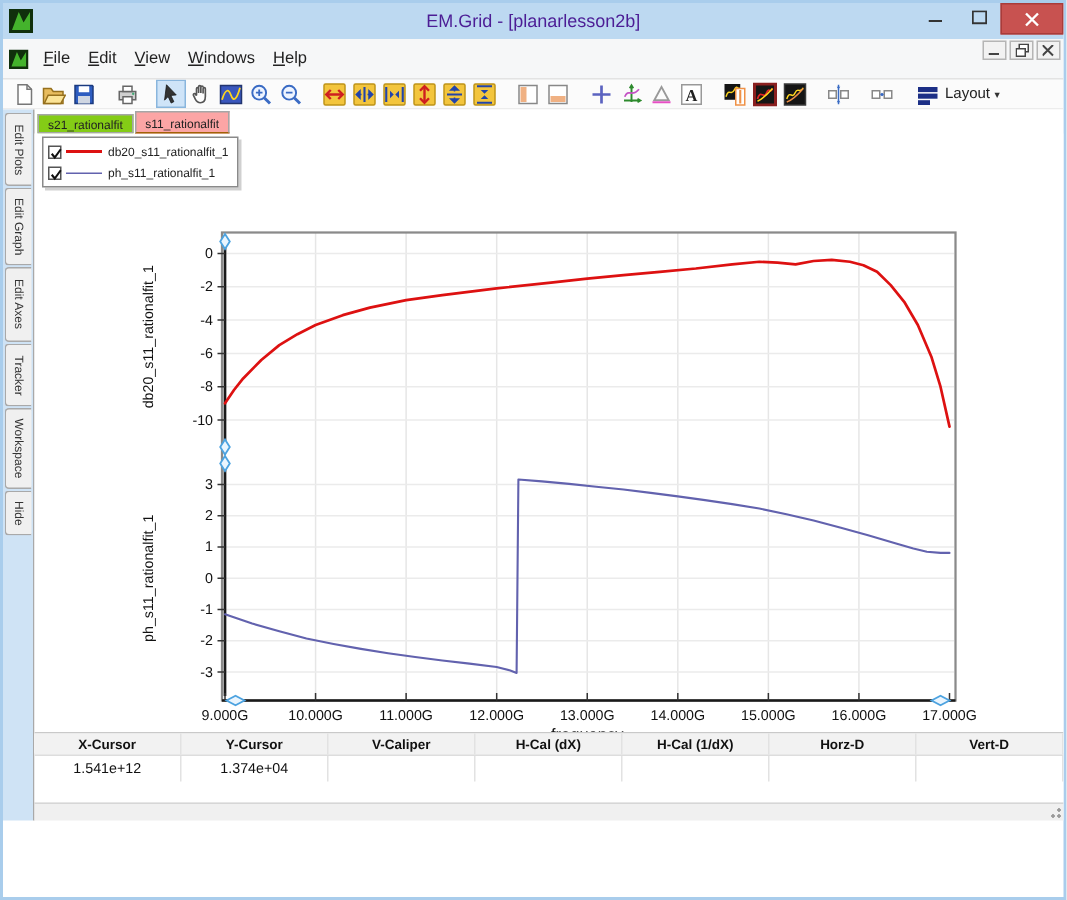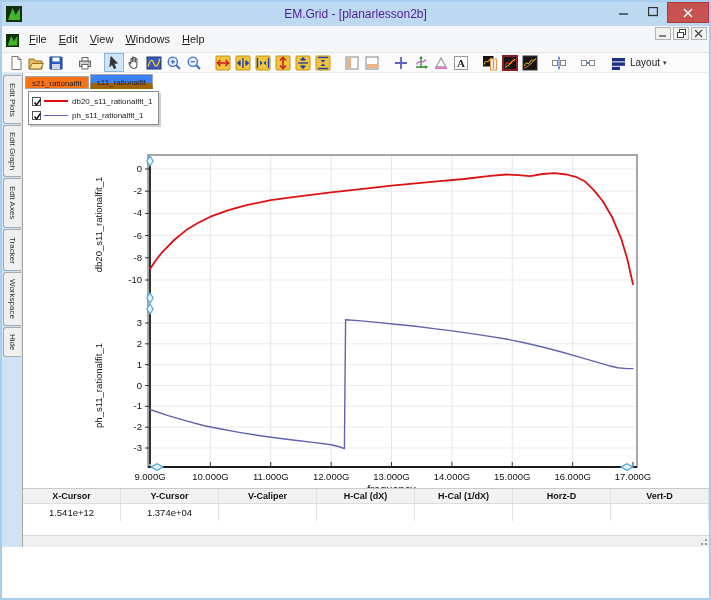--- a/index.html
+++ b/index.html
@@ -29,23 +29,23 @@
   .tb-layout .caret { font-size:7px; color:#333; }
   
   .main { display:flex; height:474px; }
   .side { width:20px; background:#cfe3f5; padding-top:1px; }
   .side-tab { width:18px; margin:1px 0 1px 1px; background:#f0f0f0; border:1px solid #a9a9a9; border-right:none;
               border-radius:3px 0 0 3px; display:flex; align-items:center; justify-content:center;
               writing-mode:vertical-rl; font-size:8px; color:#333; cursor:default; }
   .content { position:relative; flex:1; background:#ffffff; border-left:1px solid #a9a9a9; }
   
   .doctabs { height:16px; padding-left:2px; display:flex; align-items:flex-end; }
-  .doctab { font-size:8px; color:#222; padding:1px 6px 1px 6px; border:1px solid #a6a6a6; background:#f97316;
+  .doctab { font-size:8px; color:#222; padding:1px 6px 1px 6px; border:1px solid #a6a6a6; background:#84cc16;
             height:13px; line-height:11px; margin-right:1px; }
-  .doctab.active { background:#3b82f6; height:15px; line-height:13px; border-bottom:6px solid #a16207; position:relative; z-index:2; }
+  .doctab.active { background:#fca5a5; height:15px; line-height:13px; border-bottom:1px solid #a16207; position:relative; z-index:2; }
   
   .canvas { position:absolute; left:0; top:16px; right:0; bottom:45px; background:#fff; }
   .legend { position:absolute; left:5px; top:2px; background:#fff; border:1px solid #8a8a8a;
             box-shadow:2px 2px 0 rgba(120,120,120,.35); padding:2px 6px 2px 3px; z-index:3; }
   .leg-row { display:flex; align-items:center; height:14px; }
   .leg-cb { width:9px; height:9px; background:#fff; border:1px solid #555; margin-right:3px; position:relative; }
   .leg-cb svg { position:absolute; left:0; top:0; }
   .leg-line { width:24px; height:0; border-top-style:solid; margin-right:4px; }
   .leg-lbl { font-size:8px; color:#222; white-space:nowrap; }
   svg.plot { position:absolute; left:0; top:0; }

